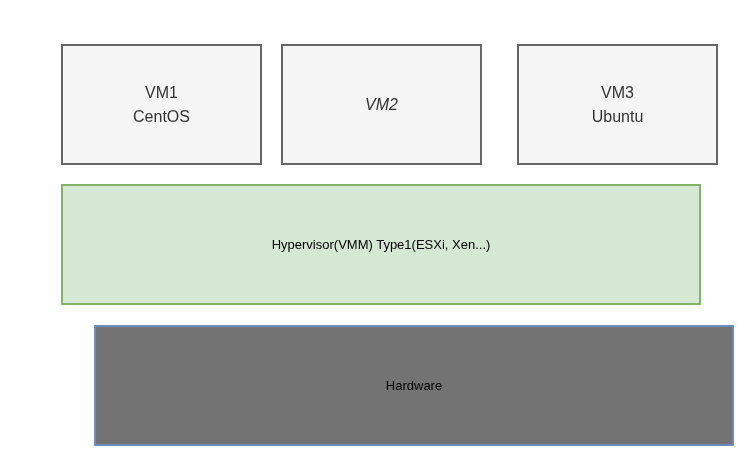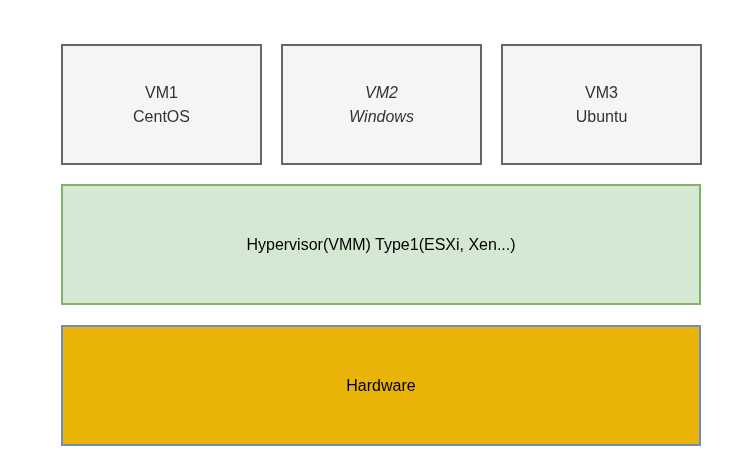--- a/index.html
+++ b/index.html
@@ -32,27 +32,27 @@
     width: 201px;
     height: 121px;
     background: #f5f5f5;
     border-color: #666666;
     color: #333333;
     font-size: 16px;
     line-height: 24px;
   }
   .vm-box.pos-0 { left: 61px; }
   .vm-box.pos-1 { left: 281px; font-style: italic; }
-  .vm-box.pos-2 { left: 501px; }
+  .vm-box.pos-2 { left: 517px; }
   .wide-box {
     left: 61px;
     width: 640px;
     height: 121px;
     color: #000000;
-    font-size: 16px;
+    font-size: 13px;
     line-height: 21px;
   }
   .hypervisor-box {
     top: 184px;
     background: #d5e8d4;
     border-color: #82b366;
   }
   .hardware-box {
     top: 325px;
     background: #dae8fc;
@@ -65,29 +65,28 @@
 
 <div class="canvas">
 
   <div class="box vm-box pos-0">
     <span class="vm-line">VM1</span>
     <span class="vm-line">CentOS</span>
   </div>
 
   <div class="box vm-box pos-1">
     <span class="vm-line">VM2</span>
-    <span class="vm-line">Windows</span>
   </div>
 
   <div class="box vm-box pos-2">
     <span class="vm-line">VM3</span>
     <span class="vm-line">Ubuntu</span>
   </div>
 
   <div class="box wide-box hypervisor-box" style="background-color: rgb(213, 232, 212); border-color: rgb(130, 179, 102);">
     <span>Hypervisor(VMM) Type1(ESXi, Xen...)</span>
   </div>
 
-  <div class="box wide-box hardware-box" style="background-color: #eab308; border-color: rgb(108, 142, 191);">
+  <div class="box wide-box hardware-box" style="background-color: #737373; border-color: rgb(108, 142, 191); margin-left: 33px;">
     <span>Hardware</span>
   </div>
 
 </div>
 
 </body></html>

